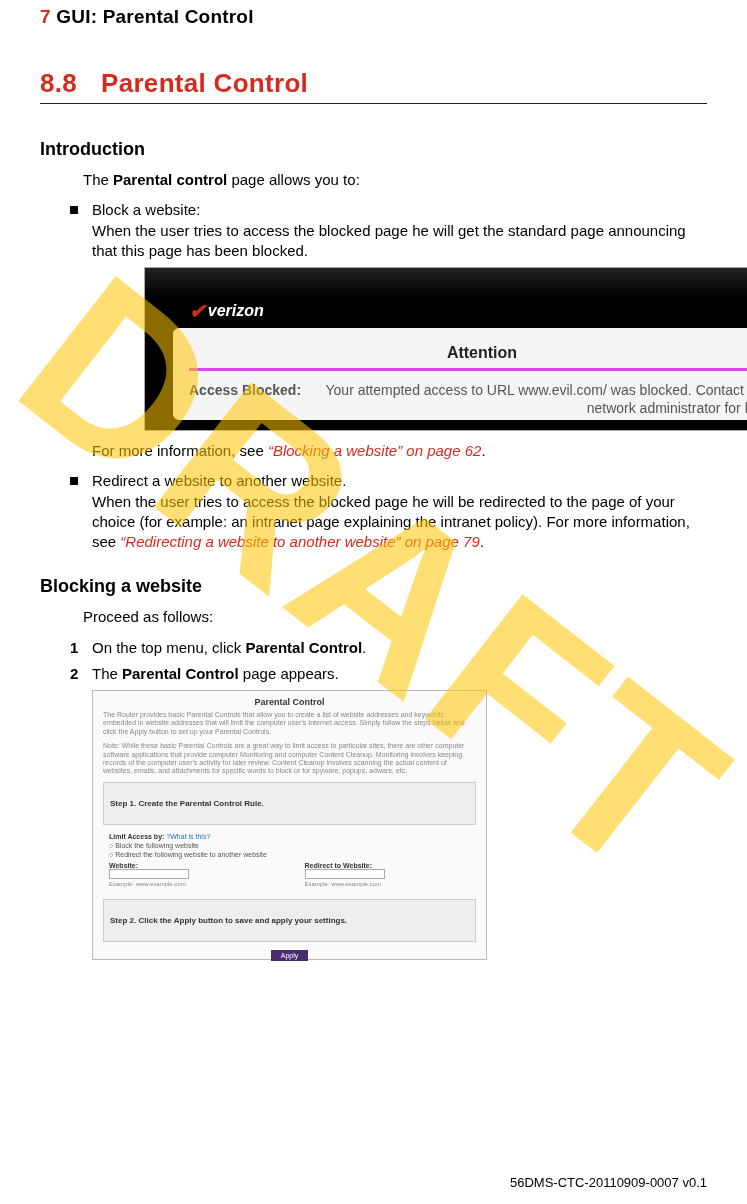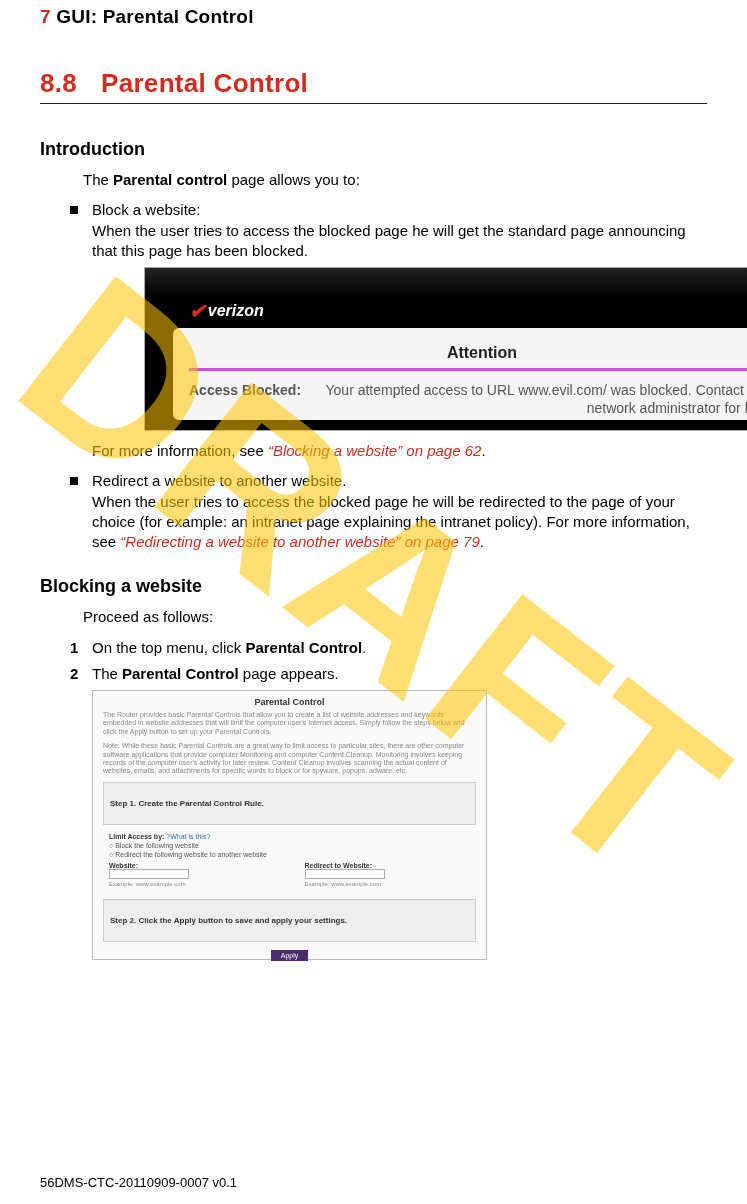--- a/index.html
+++ b/index.html
@@ -45,21 +45,21 @@
   .pc-form .radio { margin:2px 0; font-size:7px; }
   .pc-cols { display:flex; gap:30px; margin-top:4px;}
   .pc-col { flex:1; }
   .pc-col input { width:80px; height:10px; border:1px solid #aaa; font-size:6px; }
   .pc-ex { font-size:6px; color:#888; margin-top:2px;}
   .pc-apply { display:block; margin:8px auto 0; background:#4b2b6f; color:#fff; font-size:7px; padding:2px 10px; border:none; }
 
   
   .watermark { position:absolute; left:50%; top:48%; transform: translate(-50%,-50%) rotate(38deg); font-size:230px; font-weight:800; color: rgba(255,196,0,0.55); letter-spacing: 6px; pointer-events:none; z-index:5; white-space:nowrap; }
 
-  .footer { position:absolute; bottom:14px; left:40px; right:40px; display:flex; justify-content:flex-start; font-size:13px; }
+  .footer { position:absolute; bottom:14px; left:40px; right:40px; display:flex; justify-content:flex-end; font-size:13px; }
 </style>
 </head>
 <body>
 
 <div class="page">
 
   <div class="watermark">DRAFT</div>
 
   <div class="chapter-header">
     <span class="red">7</span><span> GUI: Parental Control</span>

